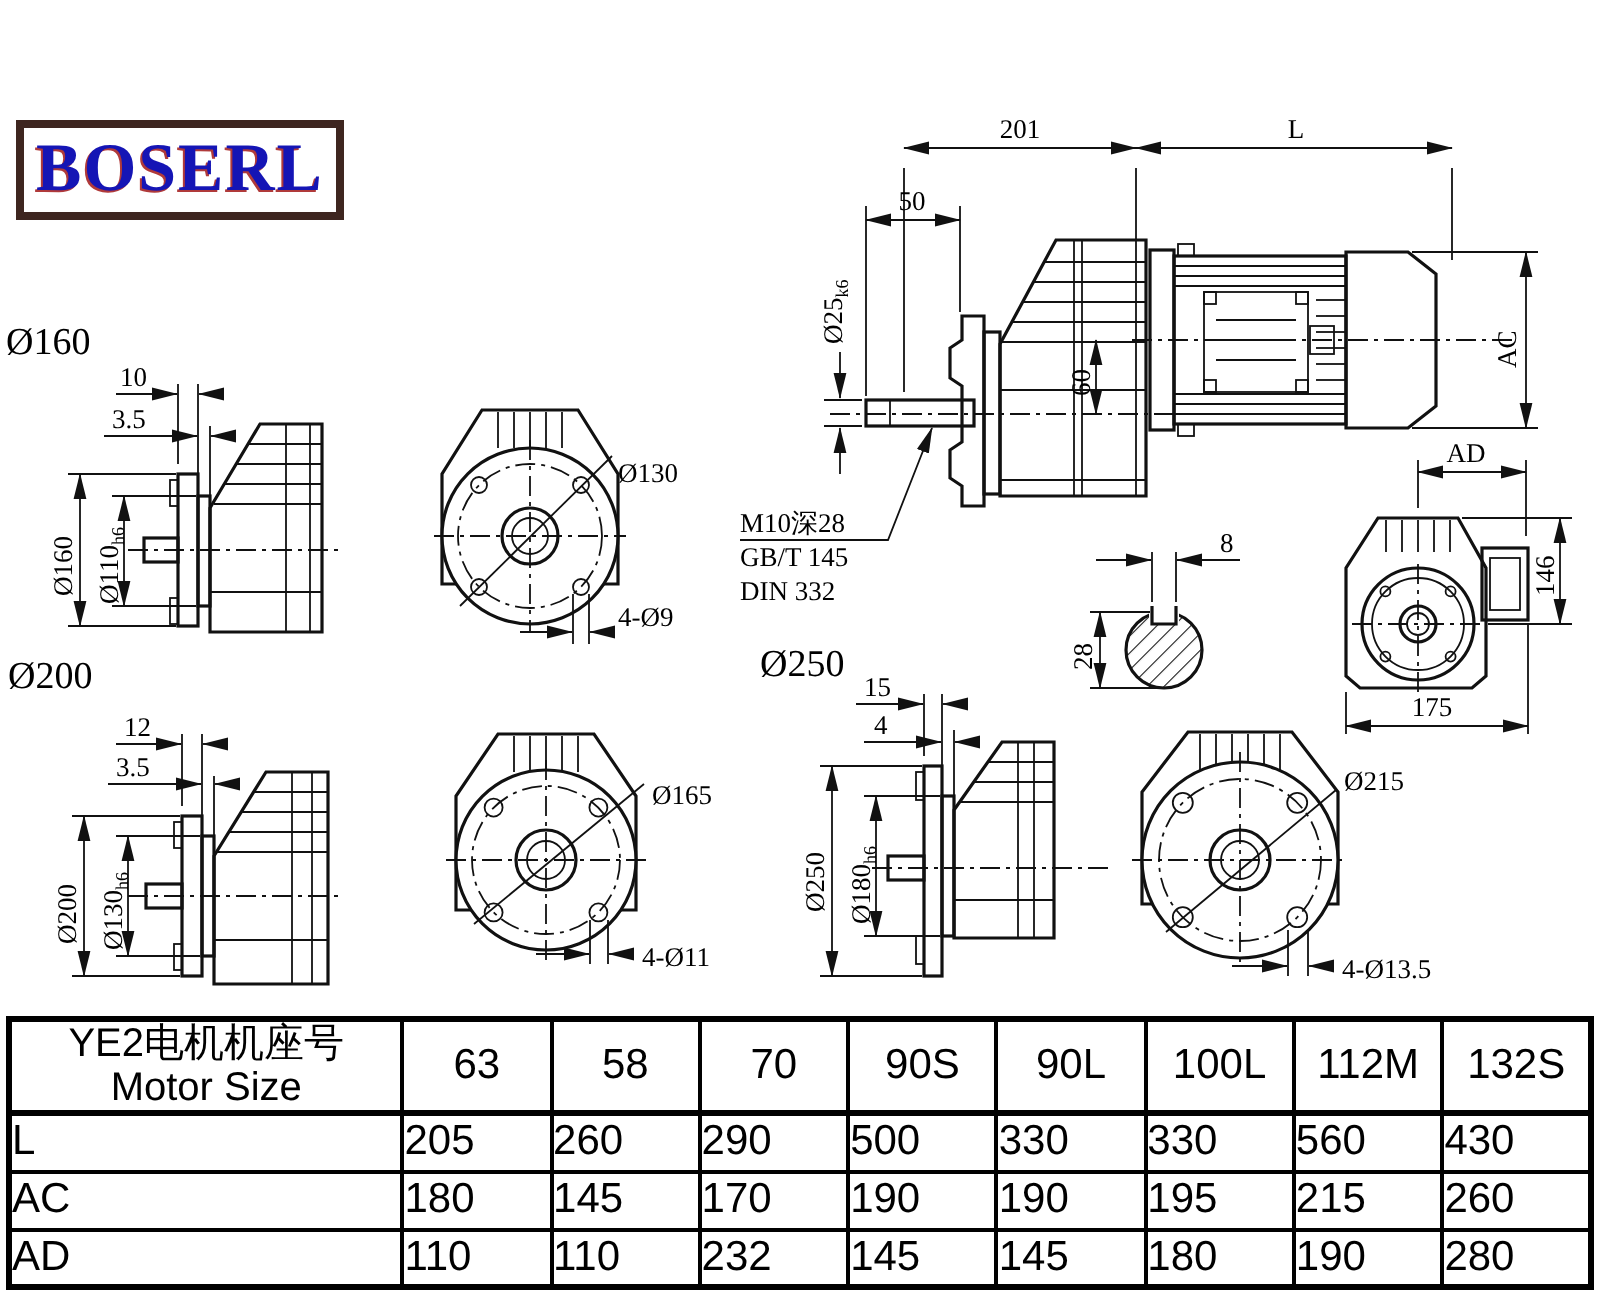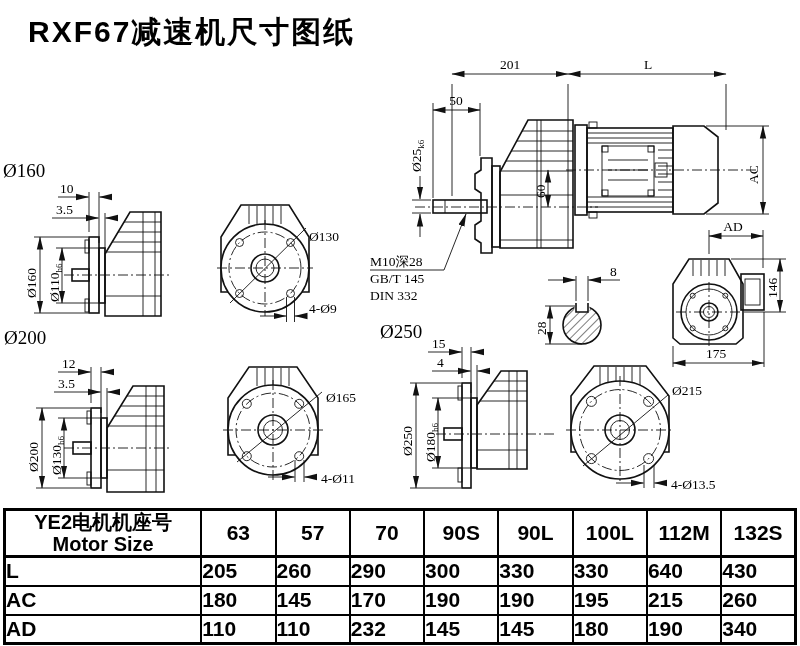--- a/index.html
+++ b/index.html
@@ -17,33 +17,35 @@
   .of{stroke:#111;stroke-width:1.6;fill:#fff;}
   .t{stroke:#111;stroke-width:0.9;fill:none;}
   .cl{stroke:#111;stroke-width:0.9;fill:none;stroke-dasharray:10 3 2 3;}
   .dm{stroke:#111;stroke-width:0.9;fill:none;}
   text.d{font-family:"Liberation Serif",serif;font-size:13.5px;fill:#000;}
   text.big{font-family:"Liberation Serif",serif;font-size:19px;fill:#000;}
   
   #dimtable{position:absolute;left:3px;top:508px;width:794px;height:135px;
             border-collapse:collapse;table-layout:fixed;}
   #dimtable th,#dimtable td{border:2px solid #000;vertical-align:middle;
-            font-weight:bold;font-size:21px;padding:0;overflow:hidden;}
+            font-weight:normal;font-size:21px;padding:0;overflow:hidden;}
   #dimtable tr.head th{border-bottom:3px solid #000;}
   #dimtable tr.head{height:46px;}
   #dimtable tr.data{height:29px;}
   #dimtable{border:3px solid #000;}
   .hc div{line-height:1.1;font-size:20px;}
 </style>
 </head>
 <body>
 
 <div id="page">
 
-  <div id="title">RXF67减速机尺寸图纸</div>
+  <div id="logo">
+    <span>BOSERL</span>
+  </div>
 
   <svg width="800" height="508" viewBox="0 0 800 508">
     <defs>
       <marker id="ma" markerUnits="userSpaceOnUse" markerWidth="14" markerHeight="9" refX="12.5" refY="4" orient="auto-start-reverse">
         <path d="M13,4 L0,0.8 L0,7.2 Z" fill="#111"></path>
       </marker>
       <pattern id="hatch" width="6" height="6" patternUnits="userSpaceOnUse" patternTransform="rotate(45)">
         <line x1="0" y1="0" x2="0" y2="6" stroke="#111" stroke-width="1.1"></line>
       </pattern>
     </defs>
@@ -394,37 +396,37 @@
         <col style="width:74px">
         <col style="width:74px">
     </colgroup>
     <tbody>
         <tr class="head">
       <th class="hc">
         <div>YE2电机机座号</div>
         <div>Motor Size</div>
       </th>
       <th>63</th>
-      <th>57</th>
+      <th>58</th>
       <th>70</th>
       <th>90S</th>
       <th>90L</th>
       <th>100L</th>
       <th>112M</th>
       <th>132S</th>
     </tr>
     <tr class="data">
       <td>L</td>
       <td>205</td>
       <td>260</td>
       <td>290</td>
-      <td>300</td>
+      <td>500</td>
       <td>330</td>
       <td>330</td>
-      <td>640</td>
+      <td>560</td>
       <td>430</td>
     </tr>
     <tr class="data">
       <td>AC</td>
       <td>180</td>
       <td>145</td>
       <td>170</td>
       <td>190</td>
       <td>190</td>
       <td>195</td>
@@ -433,18 +435,18 @@
     </tr>
     <tr class="data">
       <td>AD</td>
       <td>110</td>
       <td>110</td>
       <td>232</td>
       <td>145</td>
       <td>145</td>
       <td>180</td>
       <td>190</td>
-      <td>340</td>
+      <td>280</td>
     </tr>
   </tbody>
     </table>
 
 </div>
 
 </body></html>

